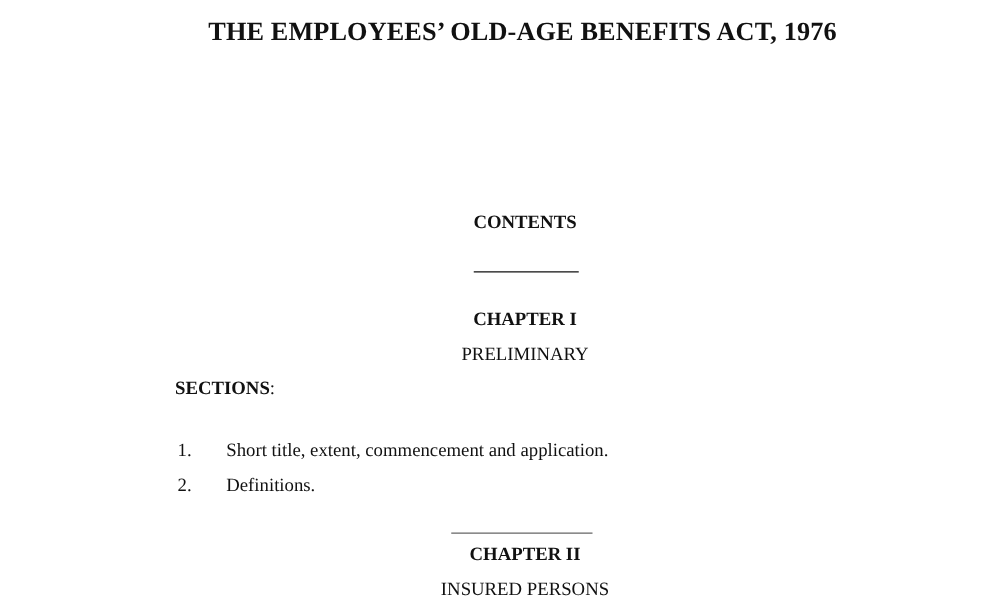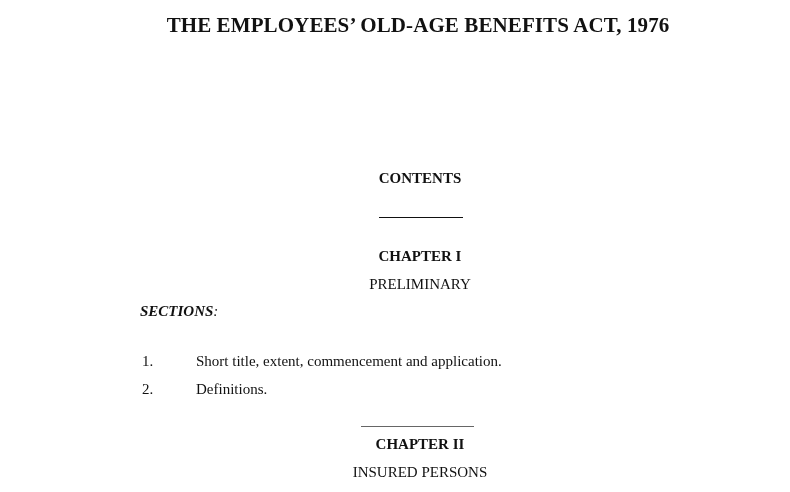--- a/index.html
+++ b/index.html
@@ -40,29 +40,28 @@
     font-weight: bold;
     font-size: 15px;
   }
   .chapter1-subtitle {
     top: 276px;
     font-size: 15px;
   }
   .sections-label {
     left: 140px; top: 303px;
     font-size: 15px;
-    font-style: italic;
   }
   .sections-label .b { font-weight: bold; }
   .sec-num {
     left: 142px;
     font-size: 15px;
   }
   .sec-text {
-    left: 196px;
+    left: 181px;
     font-size: 15px;
   }
   .row1 { top: 353px; }
   .row2 { top: 381px; }
   .rule2 {
     left: 361px; top: 426px;
     width: 113px; height: 0;
     border-top: 1px solid #666;
   }
   .chapter2-heading {

